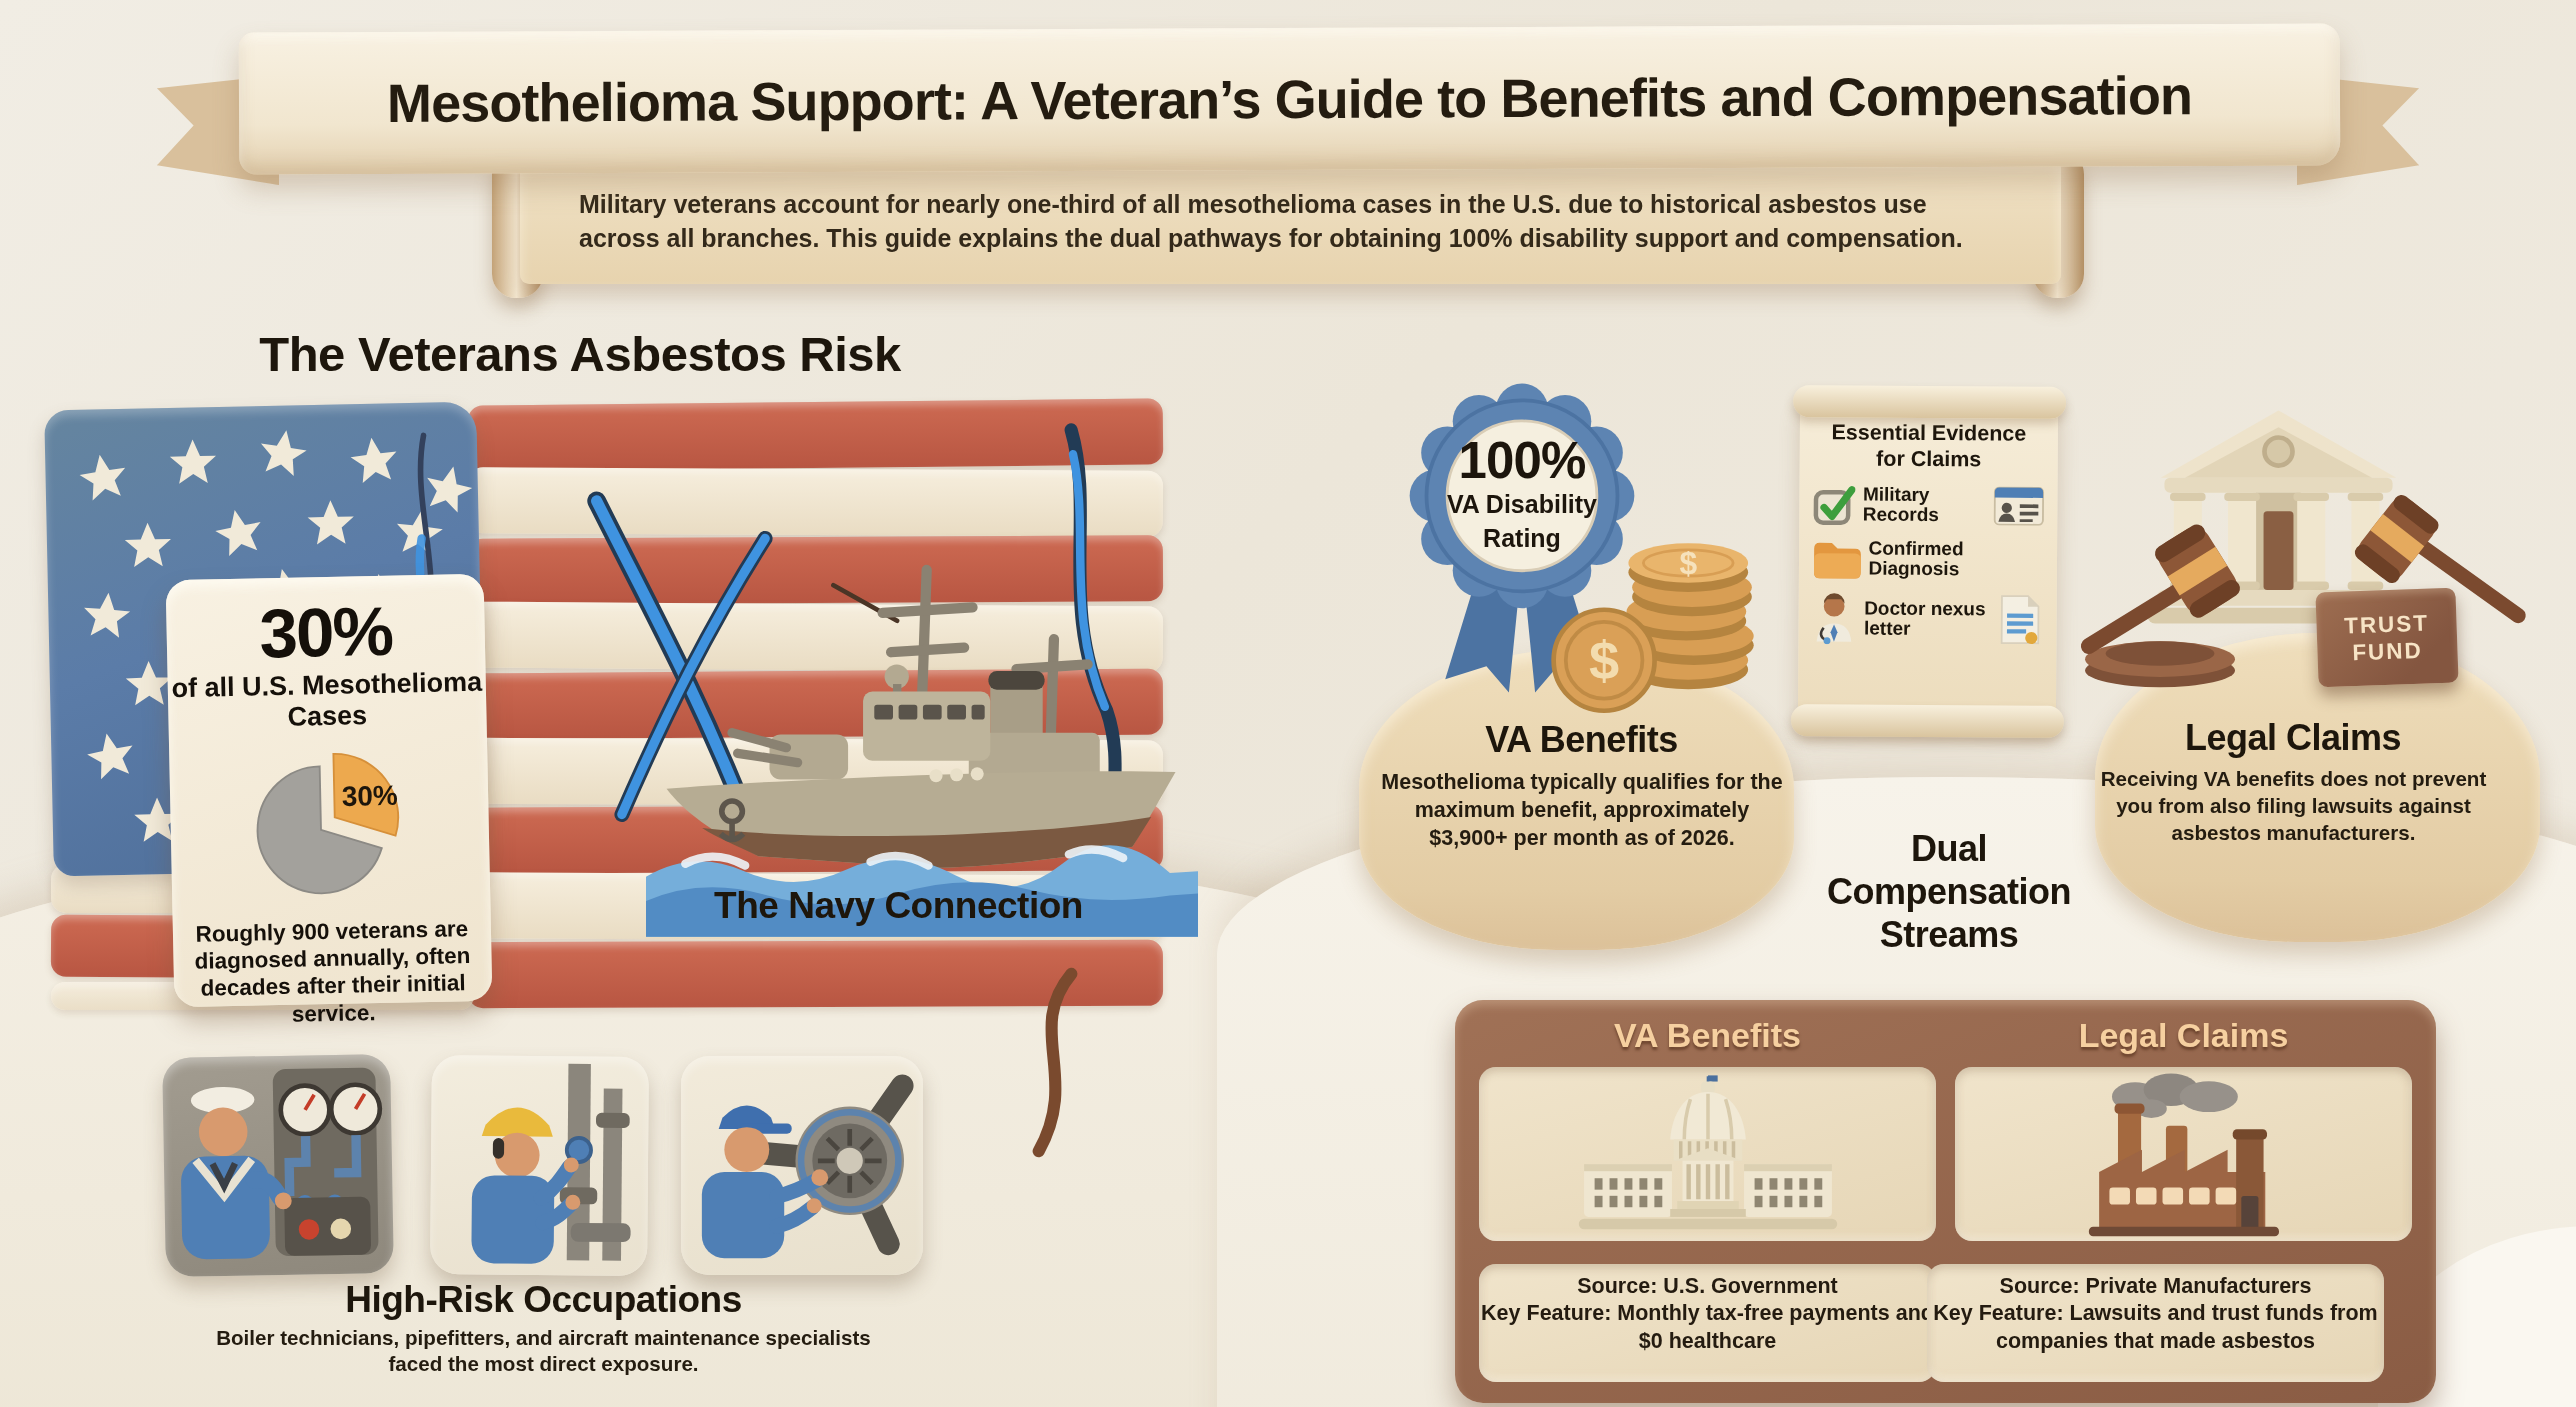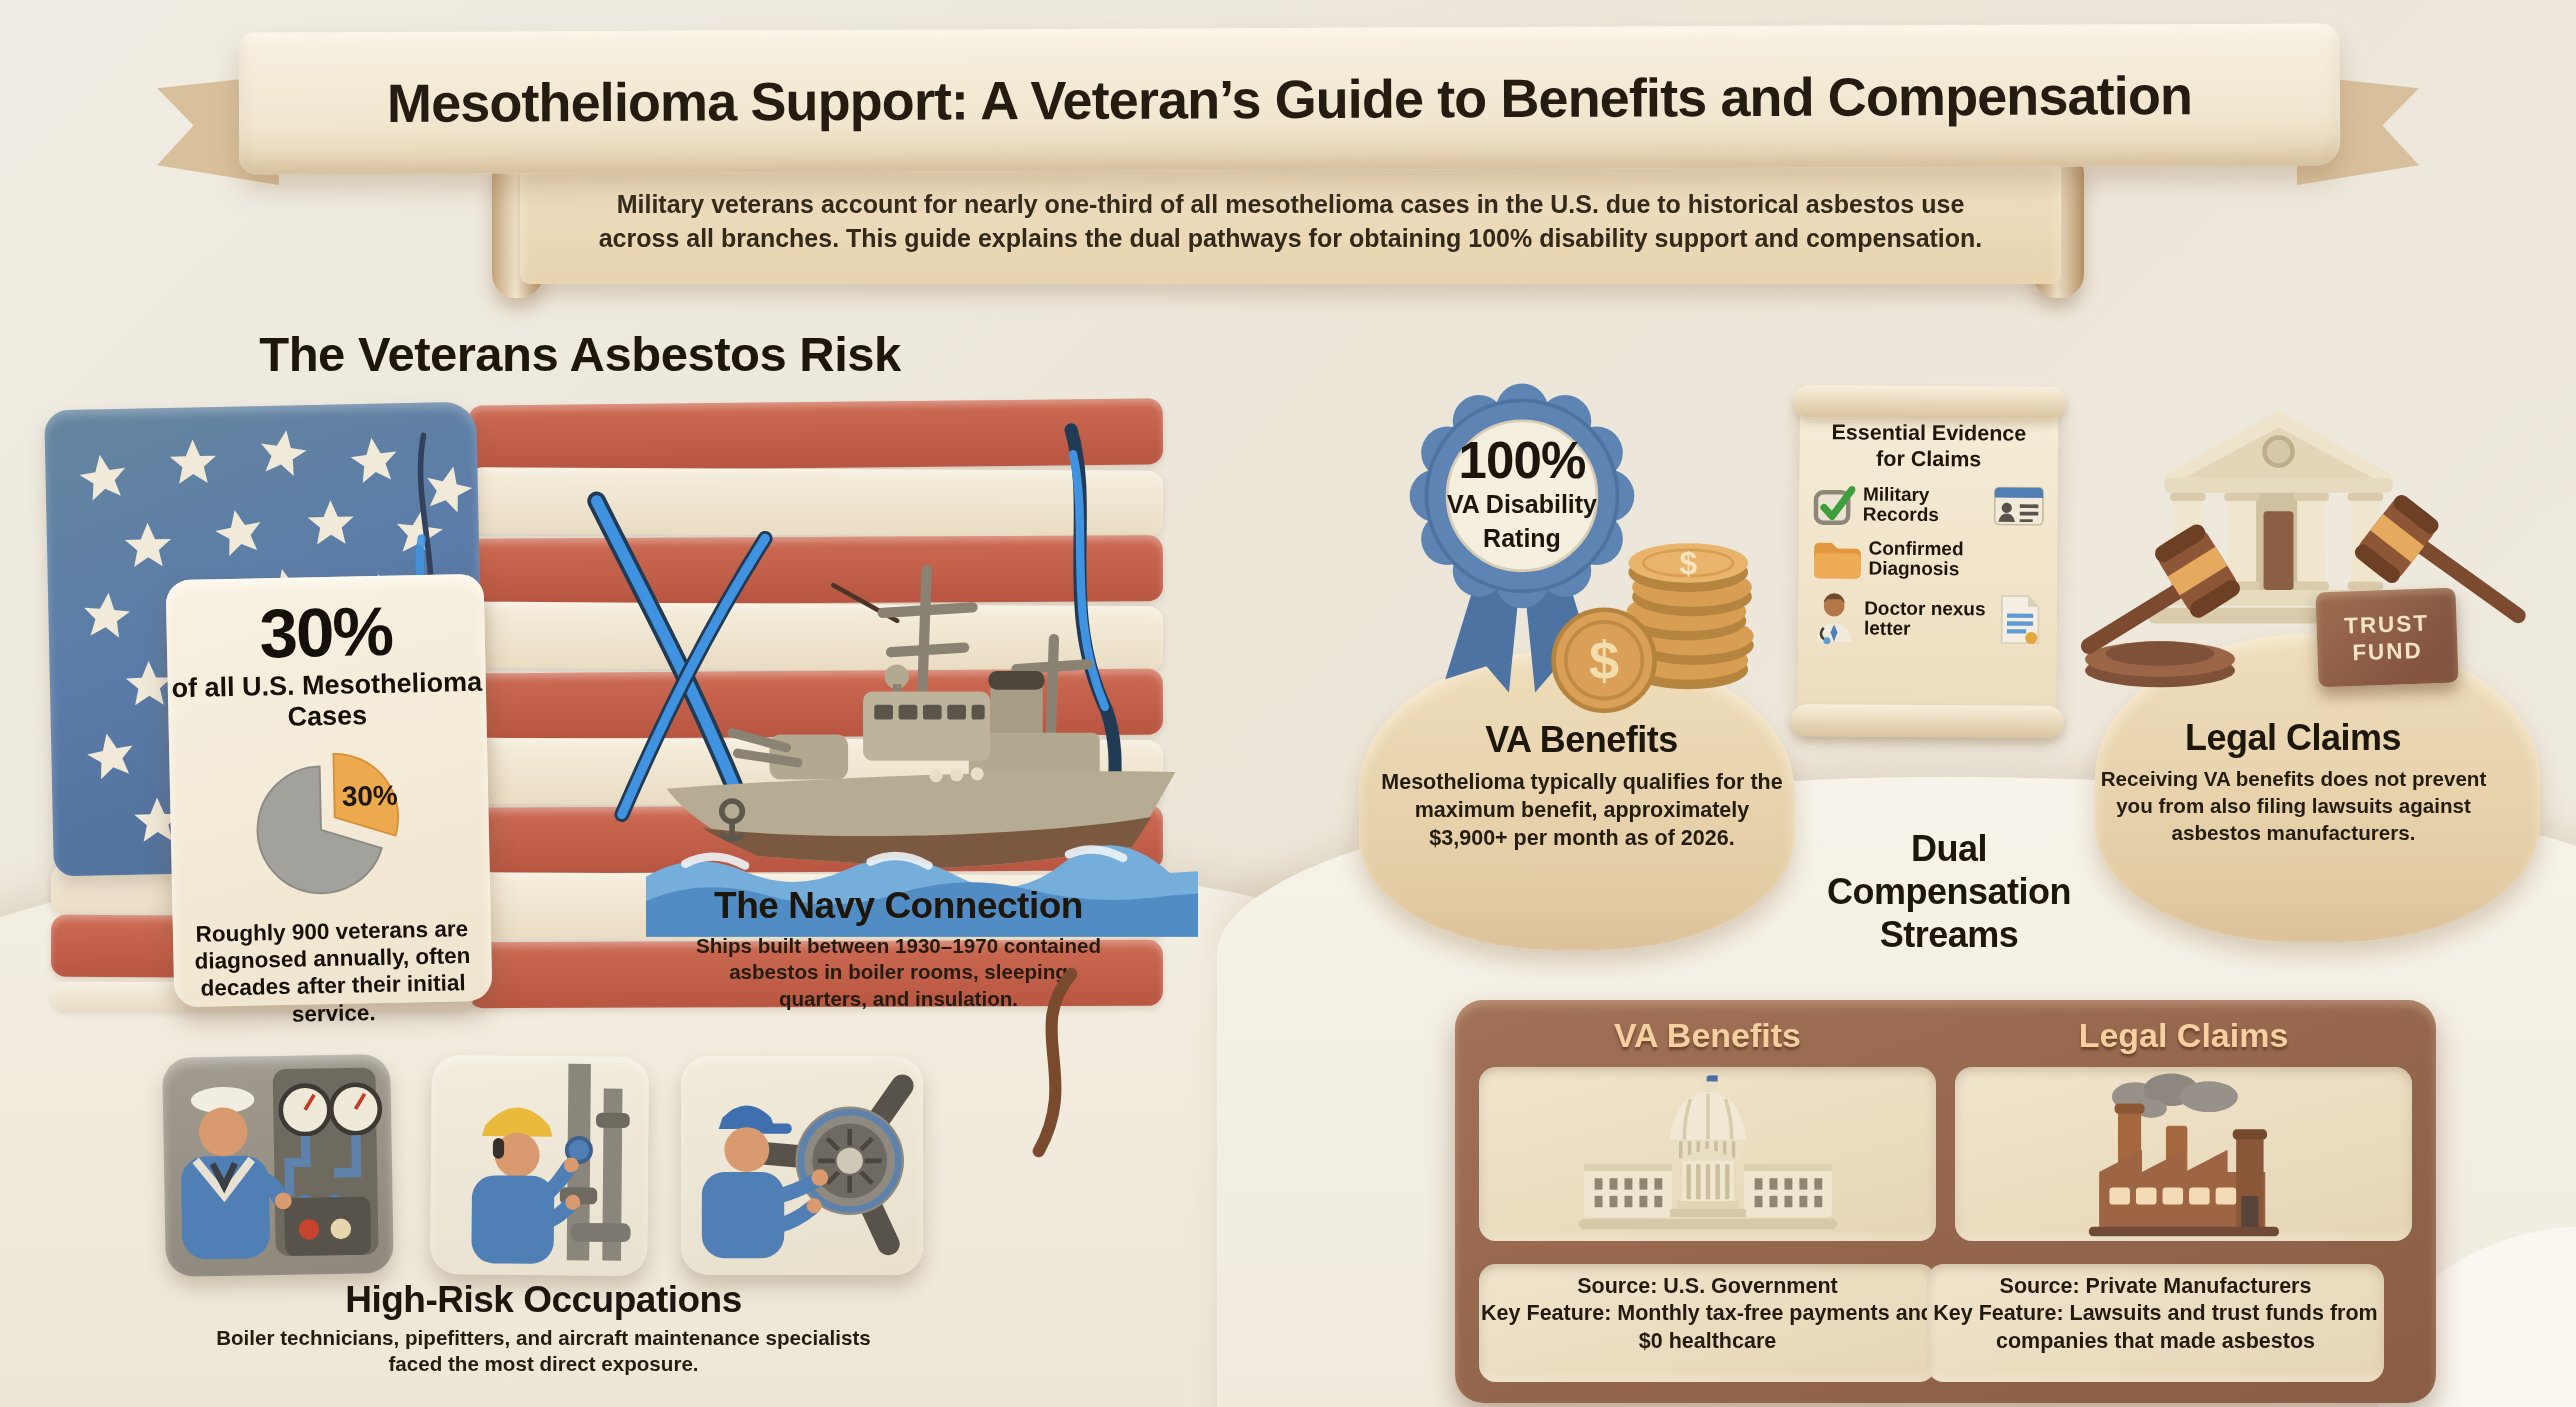--- a/index.html
+++ b/index.html
@@ -26,21 +26,21 @@
     box-shadow:0 15px 26px rgba(150,115,80,.30), inset 0 -9.4px 15px rgba(170,140,100,.25), inset 0 5.6px 9.4px rgba(255,252,244,.7);}
   .banner-band h1{margin:0;line-height:142px;font-size:54px;letter-spacing:-0.9px;white-space:nowrap;color:#241c10;text-align:center;}
   .roll{top:150px;width:51px;height:148px;border-radius:24px;
     background:linear-gradient(90deg,#c3a277 0%,#f5e9d2 48%,#b38f63 100%);
     box-shadow:0 11.2px 17px rgba(140,105,70,.35);}
   .roll-l{left:492px;} .roll-r{left:2033px;}
   .banner-scroll{left:520px;top:159px;width:1541px;height:125px;
     background:linear-gradient(180deg,#f0e2c6,#e7d3ae);border-radius:9.4px;
     box-shadow:0 11.2px 20.6px rgba(150,115,80,.28), inset 0 7.5px 13px rgba(255,250,235,.55);
     display:flex;align-items:center;justify-content:center;}
-  .banner-scroll p{width:1423px;margin:12px;font-size:25px;font-weight:bold;line-height:1.35;color:#33291a;text-align:center;}
+  .banner-scroll p{width:1423px;margin:12px;font-size:25px;font-weight:bold;line-height:1.35;color:#33291a;text-align:left;}
 
   .sec-head{font-size:49px;font-weight:bold;letter-spacing:-0.5px;color:#1d160c;}
   .sub-head{font-size:37px;font-weight:bold;letter-spacing:-0.5px;color:#1d160c;}
   .path-head{font-size:36px;font-weight:bold;letter-spacing:-0.5px;color:#1d160c;}
   .body-text{font-size:20.6px;font-weight:bold;line-height:1.3;color:#241c10;}
 
   
   .flag{left:49px;top:398px;width:1114px;height:613px;z-index:1;}
   .canton{left:0;top:7.5px;width:432px;height:466px;transform:rotate(-1.2deg);
     background:linear-gradient(160deg,#65859f 0%,#5b7ca8 45%,#4d6d98 100%);
@@ -260,21 +260,20 @@
     <path d="M0,392 Q60,366 130,386 T270,384 T410,380 T560,386 L590,384 L590,430 L0,430 Z" fill="#528cc4"></path>
     <g stroke="#edf3f7" stroke-width="9" fill="none" stroke-linecap="round" opacity=".9">
       <path d="M42,352 q30,-16 64,2"></path>
         <path d="M240,350 q30,-14 62,4"></path>
         <path d="M452,342 q28,-12 58,4"></path>
     </g>
   </svg>
 
   <div class="abs navy-block c">
     <div class="sub-head">The Navy Connection</div>
-    <p class="body-text">Ships built between 1930–1970 contained asbestos in boiler rooms, sleeping quarters, and insulation.</p>
   </div>
 
   <svg class="abs fiber" width="84" height="197" viewBox="0 0 90 210">
     <path d="M70,10 C20,70 80,120 35,200" stroke="#7a4a2e" stroke-width="13" fill="none" stroke-linecap="round"></path>
   </svg>
 
   <div class="abs tile tile-1">
     <svg width="228" height="219" viewBox="0 0 244 234">
       <rect x="118" y="14" width="110" height="200" rx="14" fill="#6f6a60"></rect>
       <circle cx="152" cy="58" r="26" fill="#efe9da" stroke="#3d3832" stroke-width="5"></circle>

